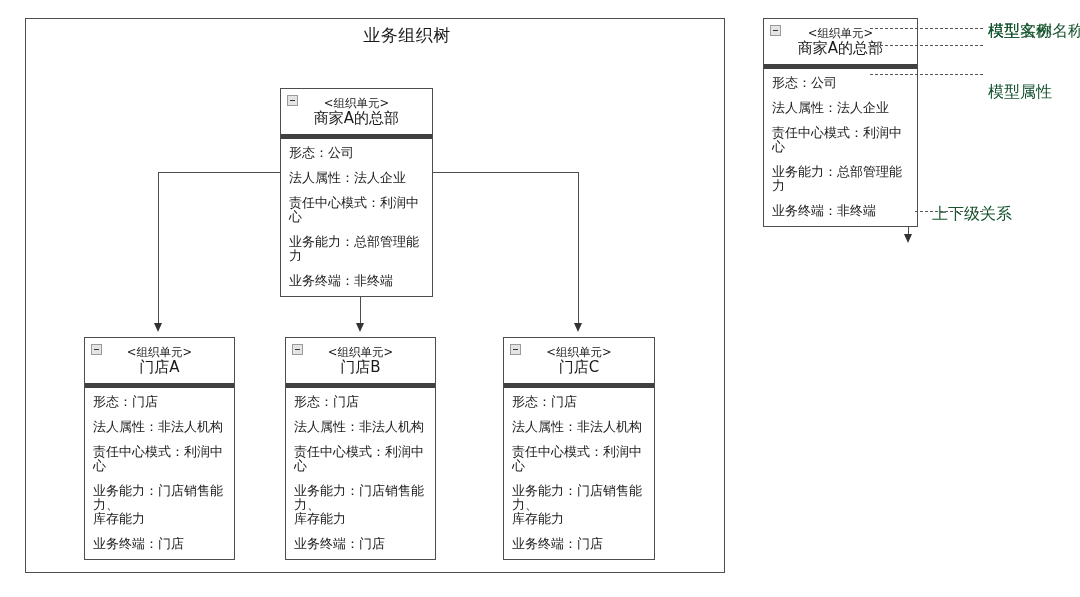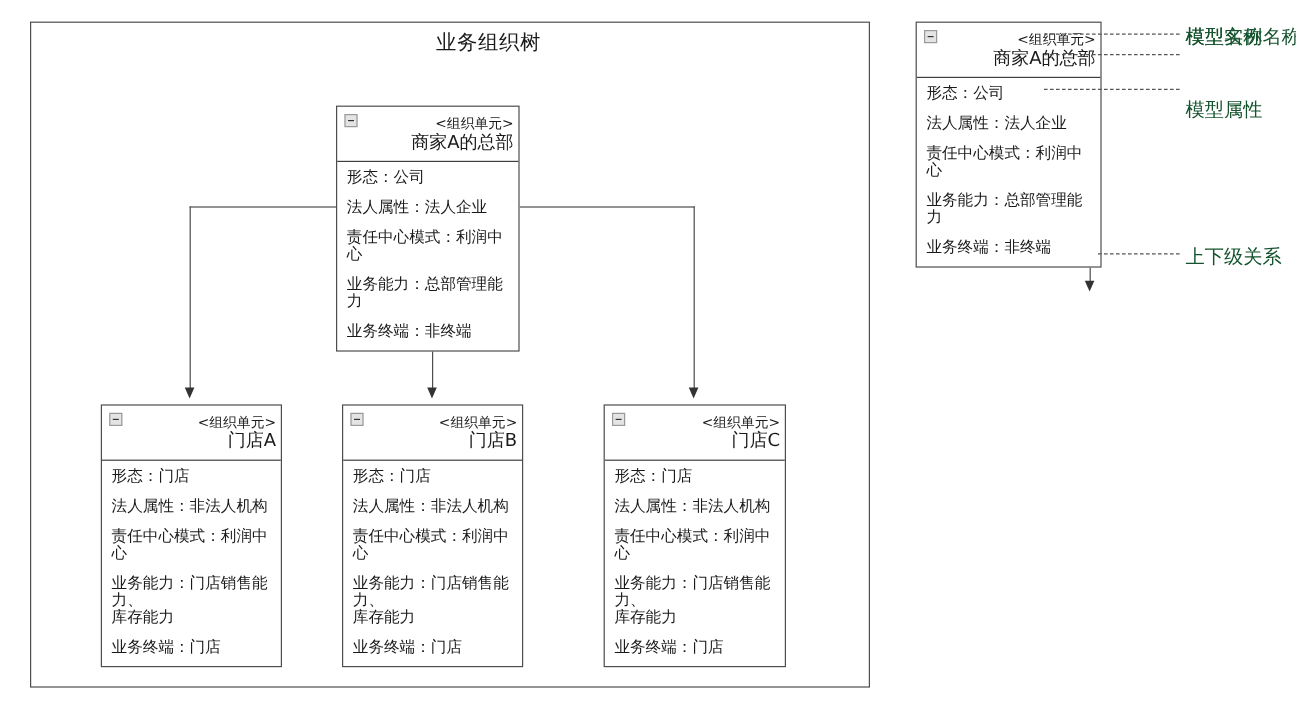--- a/index.html
+++ b/index.html
@@ -42,22 +42,22 @@
   
   .node {
     position: absolute;
     box-sizing: border-box;
     border: 1px solid #4d4d4d;
     background: #ffffff;
   }
   .node-header {
     position: relative;
     box-sizing: border-box;
-    border-bottom: 1px solid #404040;
-    text-align: right;
+    border-bottom: 5px solid #404040;
+    text-align: center;
     padding: 7px 4px 8px 4px;
     line-height: 15px;
   }
   .node-stereotype {
     font-size: 11.5px;
     color: #1a1a1a;
     display: block;
   }
   .node-instance {
     font-size: 15px;
@@ -243,15 +243,15 @@
   <div class="legend-label" style="left:988px; top:21px;">模型名称</div>
   <div class="legend-label" style="left:988px; top:21px;">模型实例名称</div>
   <div class="legend-label" style="left:988px; top:82px;">模型属性</div>
 
   <div class="conn v" style="left:840px; top:192px; height:20px;"></div>
   <div class="conn h" style="left:840px; top:211px; width:69px;"></div>
   <div class="conn v" style="left:908px; top:211px; height:24px;"></div>
   <div class="arrow-down" style="left:904px; top:234px;"></div>
 
   <div class="dash-line" style="left:915px; top:211px; width:68px;"></div>
-  <div class="legend-label" style="left:988px; top:204px;">上下级关系</div>
+  <div class="legend-label" style="left:932px; top:204px;">上下级关系</div>
 
 </div>
 
 </body></html>

